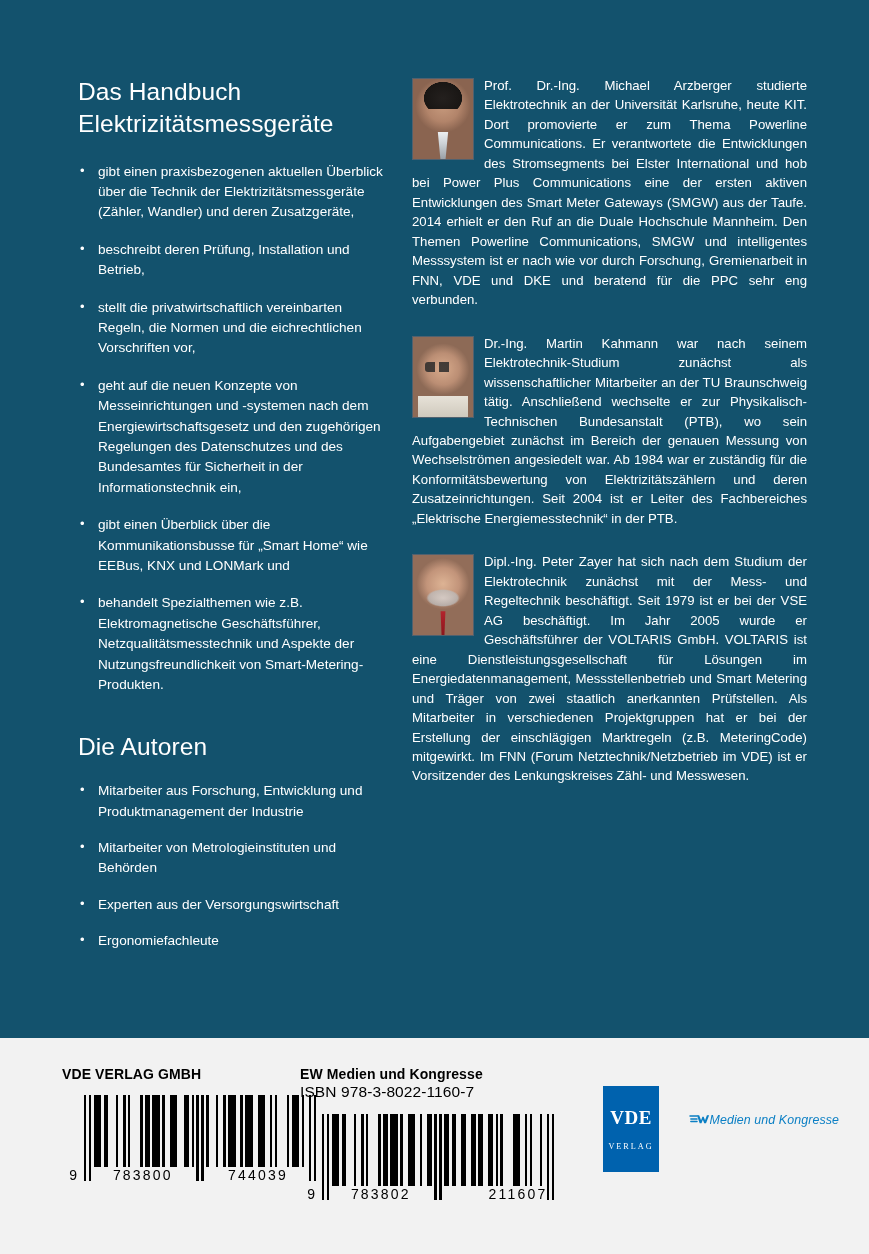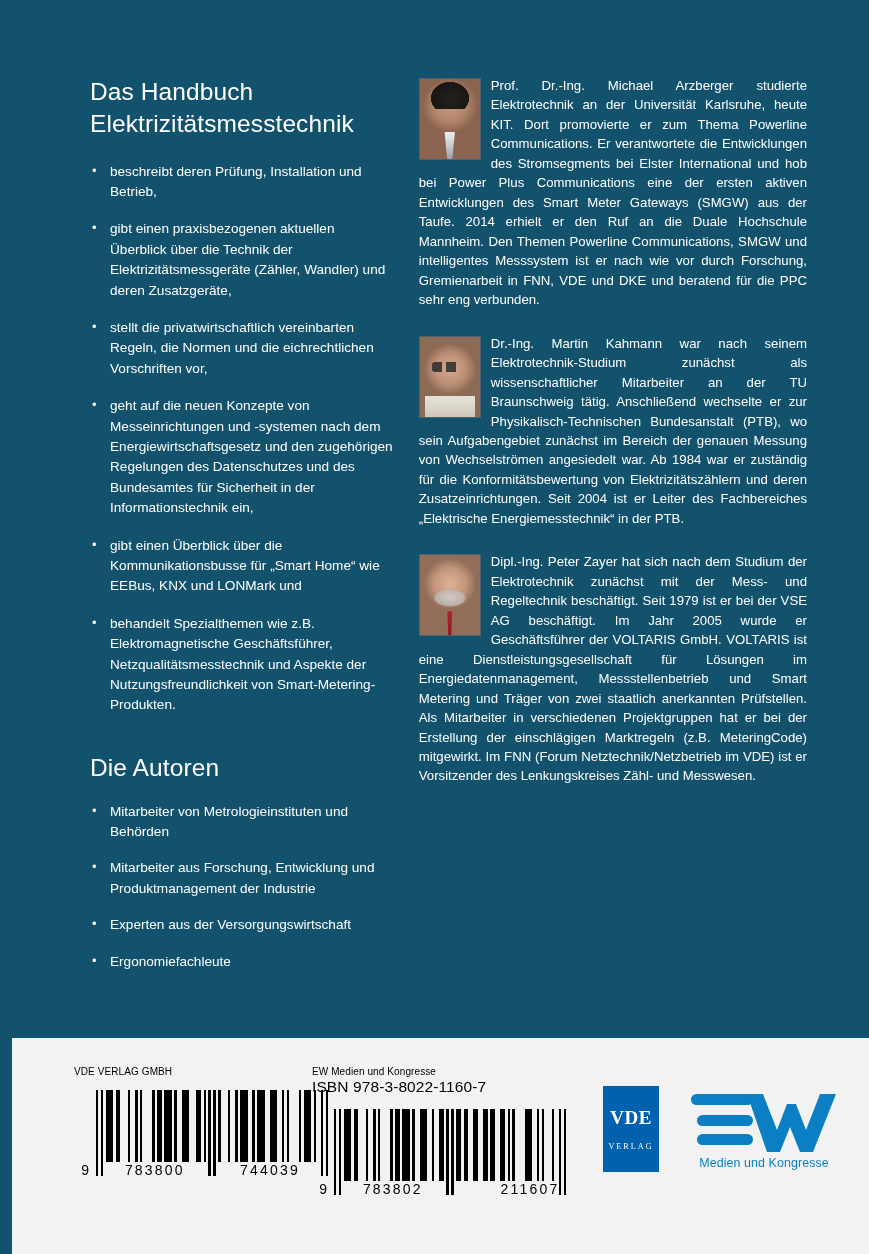--- a/index.html
+++ b/index.html
@@ -6,21 +6,21 @@
   body{
     width:869px;height:1254px;
     background:#13526d;
     font-family:"Liberation Sans","DejaVu Sans",sans-serif;
     overflow:hidden;
     position:relative;
   }
   .cover{
     position:absolute;inset:0;
     background:#13526d;
-    display:flex;flex-direction:column;margin-left:12px;
+    display:flex;flex-direction:column;
   }
   .main{
     flex:0 0 1038px;
     height:1038px;
     display:flex;
     box-sizing:border-box;
     padding:0;
     position:relative;
   }
 
@@ -140,24 +140,25 @@
     padding:26px 0 0 0;
     display:flex;
     align-items:flex-start;
   }
   .isbn-block{
     position:absolute;
     top:28px;
     color:#000;
   }
   .isbn-block .pub{
-    font-size:10px;
+    font-size:14px;
     line-height:1.22;
     letter-spacing:.1px;
     white-space:nowrap;
+    font-weight:bold;
   }
   .isbn-block .isbn{
     font-size:15.5px;
     line-height:1.22;
     letter-spacing:.1px;
     white-space:nowrap;
   }
   .barcode{
     margin-top:12px;
     position:relative;
@@ -180,21 +181,21 @@
     letter-spacing:0;
     display:flex;
   }
   .bc-digits span{display:block;text-align:center;}
 
   
   .logos{
     position:absolute;
     right:30px;top:48px;
     display:flex;
-    align-items:center;
+    align-items:flex-start;
     gap:30px;
   }
   .vde-logo{
     width:56px;height:86px;
     background:#0062ae;
     color:#fff;
     display:flex;flex-direction:column;
     align-items:center;justify-content:center;
     box-sizing:border-box;
     padding-top:2px;
@@ -202,58 +203,58 @@
   .vde-logo .v1{
     font-size:19px;font-weight:bold;letter-spacing:.5px;line-height:1;
     font-family:"Liberation Serif","DejaVu Serif",serif;
   }
   .vde-logo .v2{
     font-size:8.2px;letter-spacing:2px;margin-top:16px;line-height:1;
     font-family:"Liberation Serif","DejaVu Serif",serif;
   }
   .ew-logo{
     width:150px;
-    display:flex;flex-direction:column;align-items:center;
+    display:flex;flex-direction:row;align-items:center;font-style:italic;
   }
   .ew-mark{width:150px;height:66px;display:block;}
   .ew-cap{
     color:#0b7fc4;
     font-size:12.4px;
     margin-top:2px;
     letter-spacing:.1px;
     white-space:nowrap;
   }
 </style>
 </head>
 <body>
 
 <div class="cover">
 
   <div class="main">
 
     <div class="col-left">
       <h1 class="title">
         <span>Das Handbuch</span><br>
-        <span>Elektrizitätsmesstechnik</span>
+        <span>Elektrizitätsmessgeräte</span>
       </h1>
 
       <ul class="bullets">
+        <li>gibt einen praxisbezogenen aktuellen Überblick über die Technik der Elektrizitätsmessgeräte (Zähler, Wandler) und deren Zusatzgeräte,</li>
         <li>beschreibt deren Prüfung, Installation und Betrieb,</li>
-        <li>gibt einen praxisbezogenen aktuellen Überblick über die Technik der Elektrizitätsmessgeräte (Zähler, Wandler) und deren Zusatzgeräte,</li>
         <li>stellt die privatwirtschaftlich vereinbarten Regeln, die Normen und die eichrechtlichen Vorschriften vor,</li>
         <li>geht auf die neuen Konzepte von Messeinrichtungen und -systemen nach dem Energiewirtschaftsgesetz und den zugehörigen Regelungen des Datenschutzes und des Bundesamtes für Sicherheit in der Informationstechnik ein,</li>
         <li>gibt einen Überblick über die Kommunikationsbusse für „Smart Home“ wie EEBus, KNX und LONMark und</li>
         <li>behandelt Spezialthemen wie z.B. Elektromagnetische Geschäftsführer, Netzqualitätsmesstechnik und Aspekte der Nutzungsfreundlichkeit von Smart-Metering-Produkten.</li>
       </ul>
 
       <h2 class="subhead">Die Autoren</h2>
 
       <ul class="bullets tight">
+        <li>Mitarbeiter aus Forschung, Entwicklung und Produktmanagement der Industrie</li>
         <li>Mitarbeiter von Metrologieinstituten und Behörden</li>
-        <li>Mitarbeiter aus Forschung, Entwicklung und Produktmanagement der Industrie</li>
         <li>Experten aus der Versorgungswirtschaft</li>
         <li>Ergonomiefachleute</li>
       </ul>
     </div>
 
     <div class="col-right">
 
       <div class="bio">
         <span class="portrait">
             <span class="ph a"></span>

